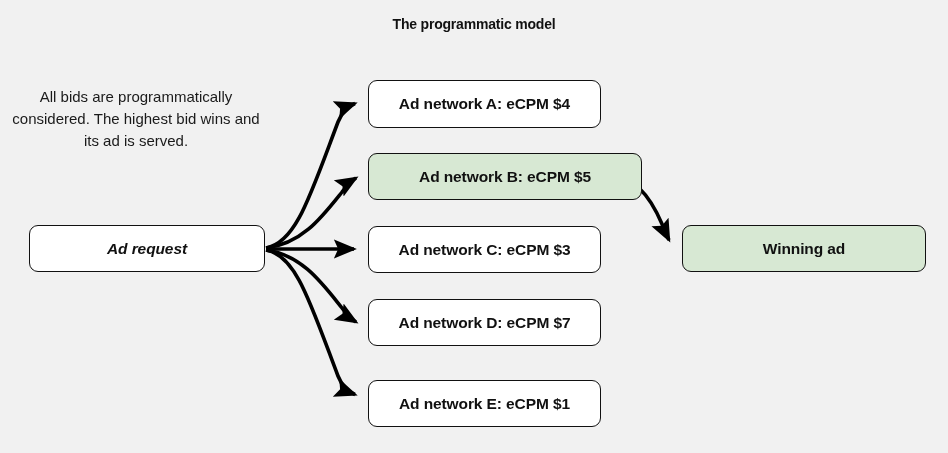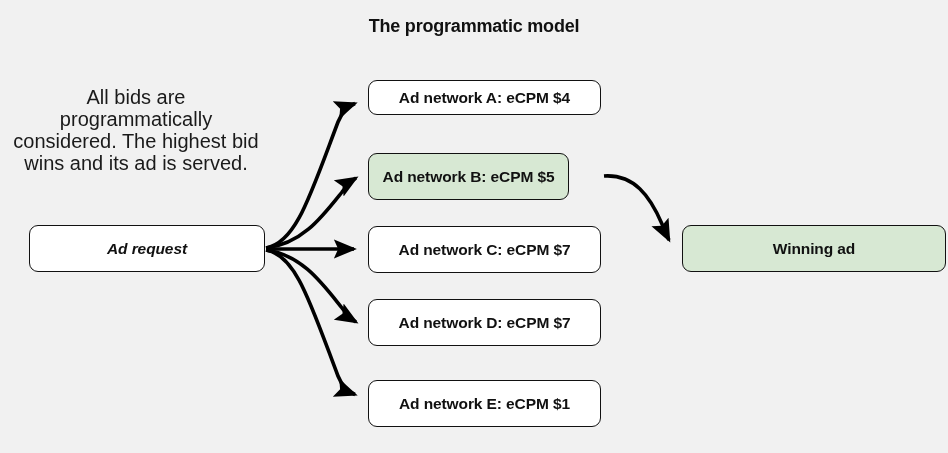--- a/index.html
+++ b/index.html
@@ -20,32 +20,32 @@
     top: 0;
     width: 948px;
     height: 453px;
   }
   .title {
     position: absolute;
     left: 0;
     top: 16px;
     width: 948px;
     text-align: center;
-    font-size: 18px;
+    font-size: 14px;
     font-weight: bold;
     color: #111111;
     letter-spacing: -0.2px;
   }
   .caption {
     position: absolute;
     left: 8px;
     top: 86px;
     width: 256px;
     text-align: center;
-    font-size: 20px;
+    font-size: 15px;
     line-height: 22px;
     color: #1a1a1a;
   }
   .node {
     position: absolute;
     box-sizing: border-box;
     border: 1.6px solid #111111;
     border-radius: 9px;
     background: #ffffff;
     display: flex;
@@ -53,26 +53,26 @@
     justify-content: center;
     font-size: 15.5px;
     font-weight: bold;
     color: #111111;
     letter-spacing: -0.1px;
   }
   .node.green {
     background: #d7e8d3;
   }
   #n-request { left: 29px;  top: 225px; width: 236px; height: 47px; font-style: italic; }
-  #n-a       { left: 368px; top: 80px;  width: 233px; height: 35px; }
-  #n-b       { left: 368px; top: 153px; width: 201px; height: 47px; }
+  #n-a       { left: 368px; top: 80px;  width: 233px; height: 48px; }
+  #n-b       { left: 368px; top: 153px; width: 274px; height: 47px; }
   #n-c       { left: 368px; top: 226px; width: 233px; height: 47px; }
   #n-d       { left: 368px; top: 299px; width: 233px; height: 47px; }
   #n-e       { left: 368px; top: 380px; width: 233px; height: 47px; }
-  #n-win     { left: 682px; top: 225px; width: 264px; height: 47px; }
+  #n-win     { left: 682px; top: 225px; width: 244px; height: 47px; }
   svg.edges {
     position: absolute;
     left: 0; top: 0;
     width: 948px; height: 453px;
     pointer-events: none;
   }
 </style>
 </head>
 <body>
 
@@ -105,21 +105,21 @@
 
   <div class="node" id="n-a">
     <span>Ad network A: eCPM $4</span>
   </div>
 
   <div class="node green" id="n-b">
     <span>Ad network B: eCPM $5</span>
   </div>
 
   <div class="node" id="n-c">
-    <span>Ad network C: eCPM $7</span>
+    <span>Ad network C: eCPM $3</span>
   </div>
 
   <div class="node" id="n-d">
     <span>Ad network D: eCPM $7</span>
   </div>
 
   <div class="node" id="n-e">
     <span>Ad network E: eCPM $1</span>
   </div>
 

